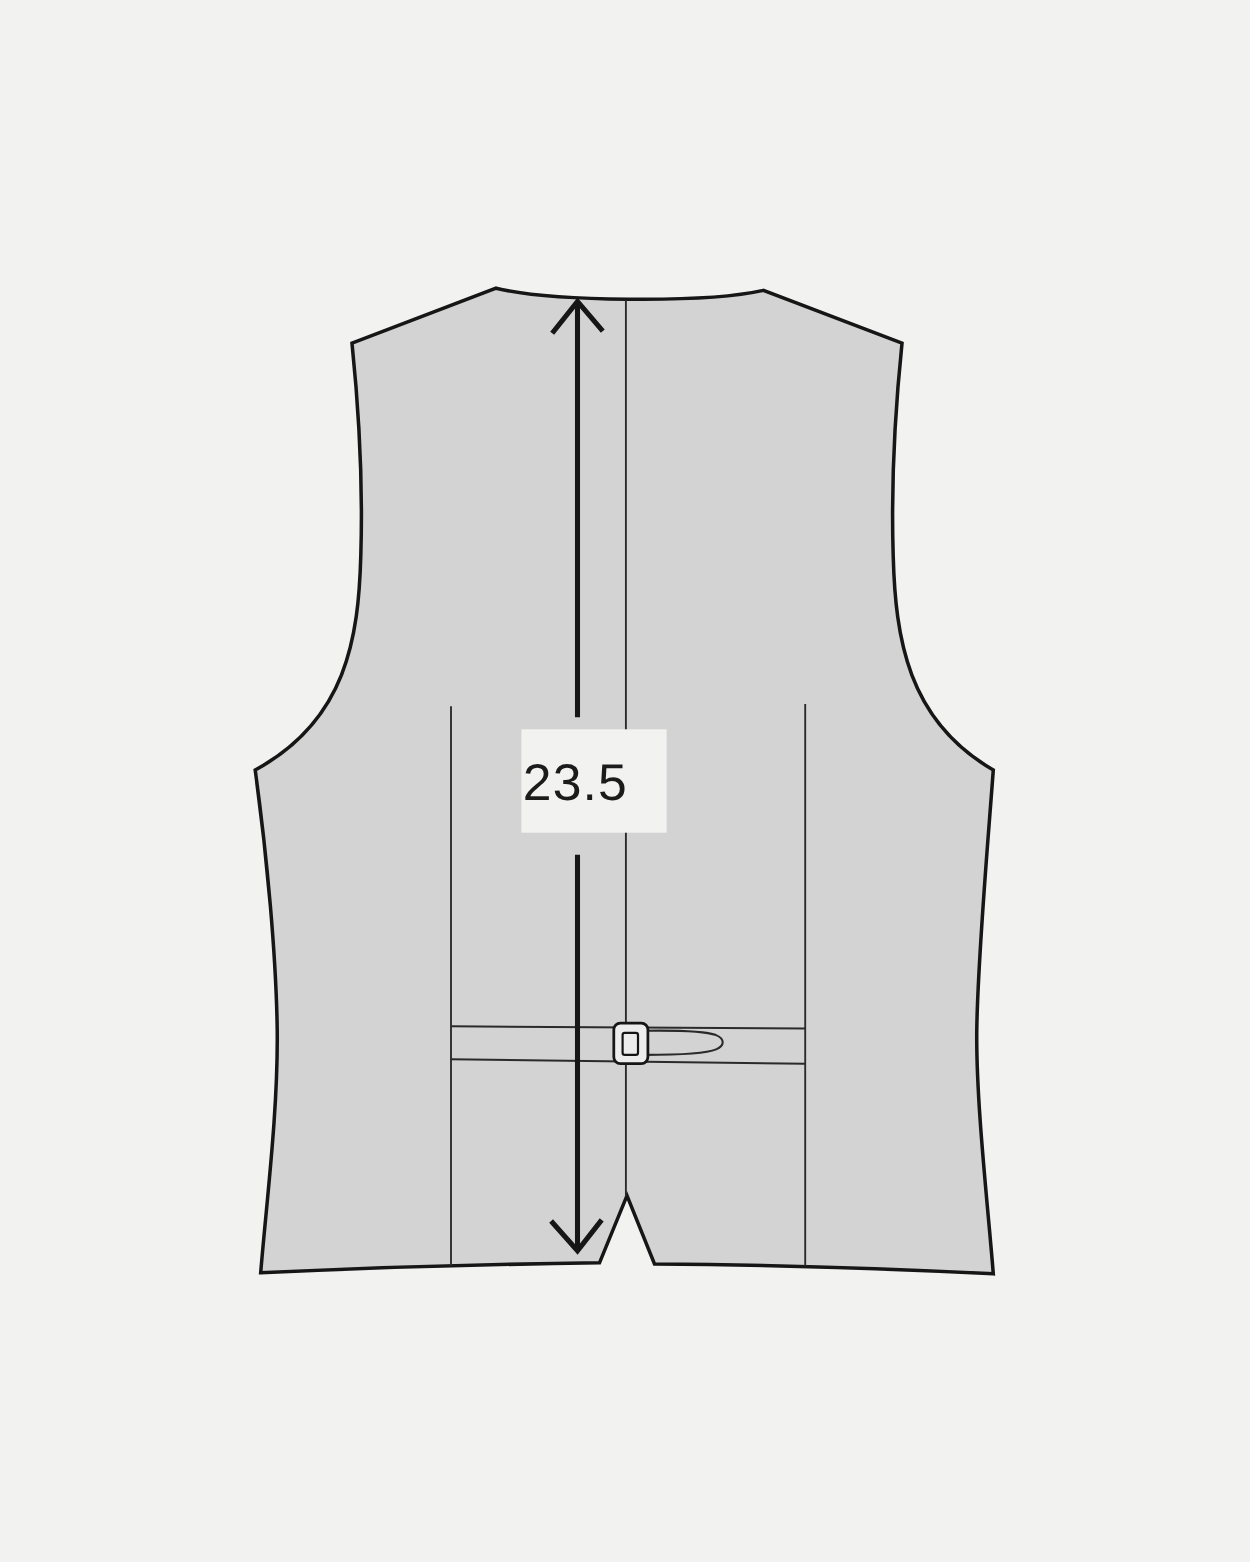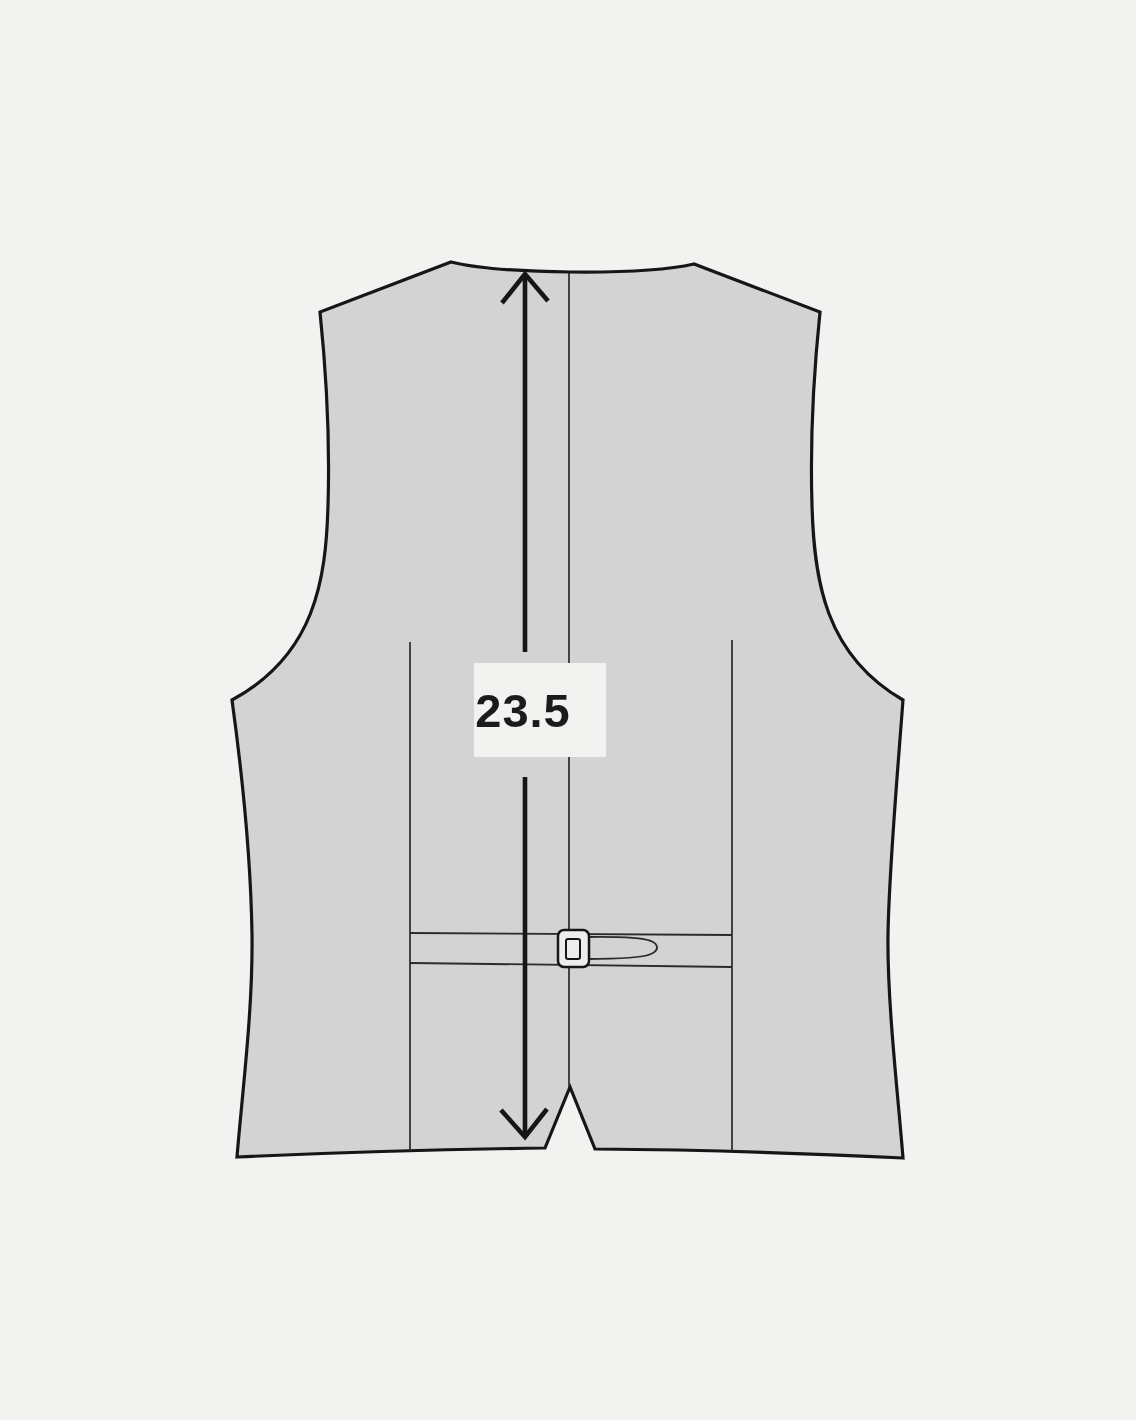--- a/index.html
+++ b/index.html
@@ -10,21 +10,20 @@
     width: 1136px;
     height: 1420px;
     background: var(--c-background, #f2f2f1);
     font-family: "Liberation Sans", sans-serif;
     overflow: hidden;
   }
   .diagram-wrap {
     position: relative;
     width: 1136px;
     height: 1420px;
-    font-weight: bold;
   }
   svg { display: block; }
 
   .vest-shape {
     fill: var(--c-garment, #d3d3d3);
     stroke: var(--c-outline, #161616);
     stroke-width: 3.2;
     stroke-linejoin: miter;
   }
   .seam {

